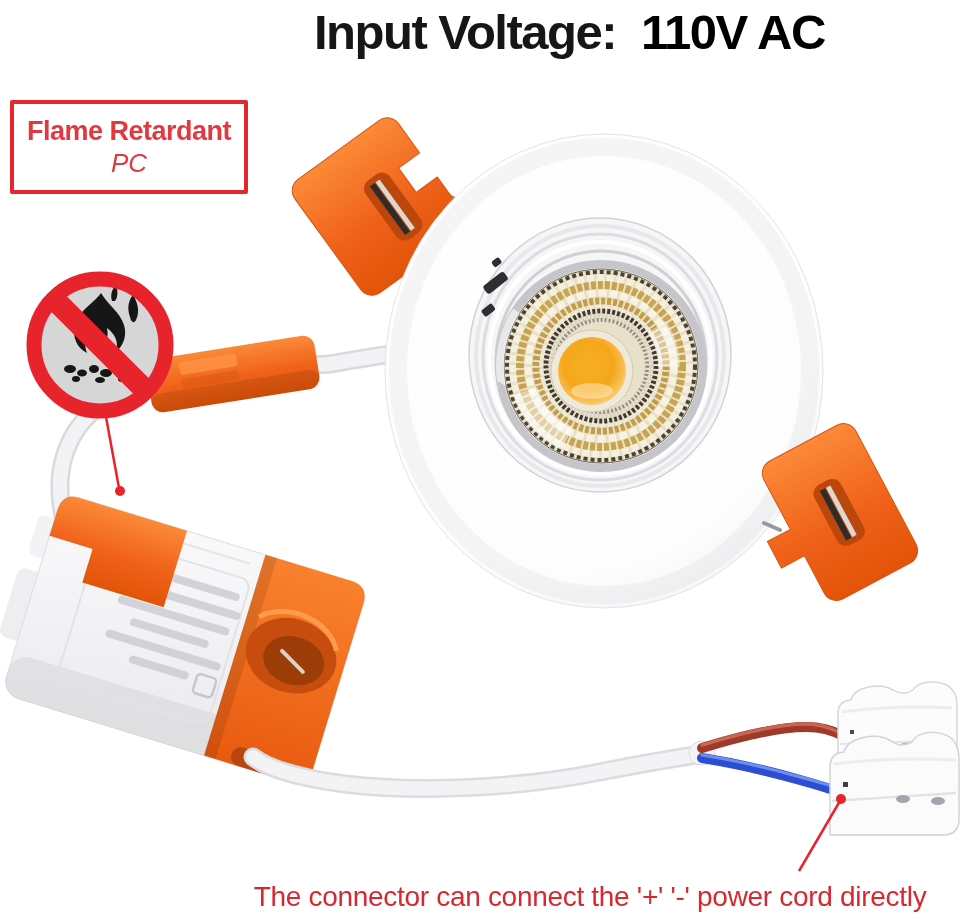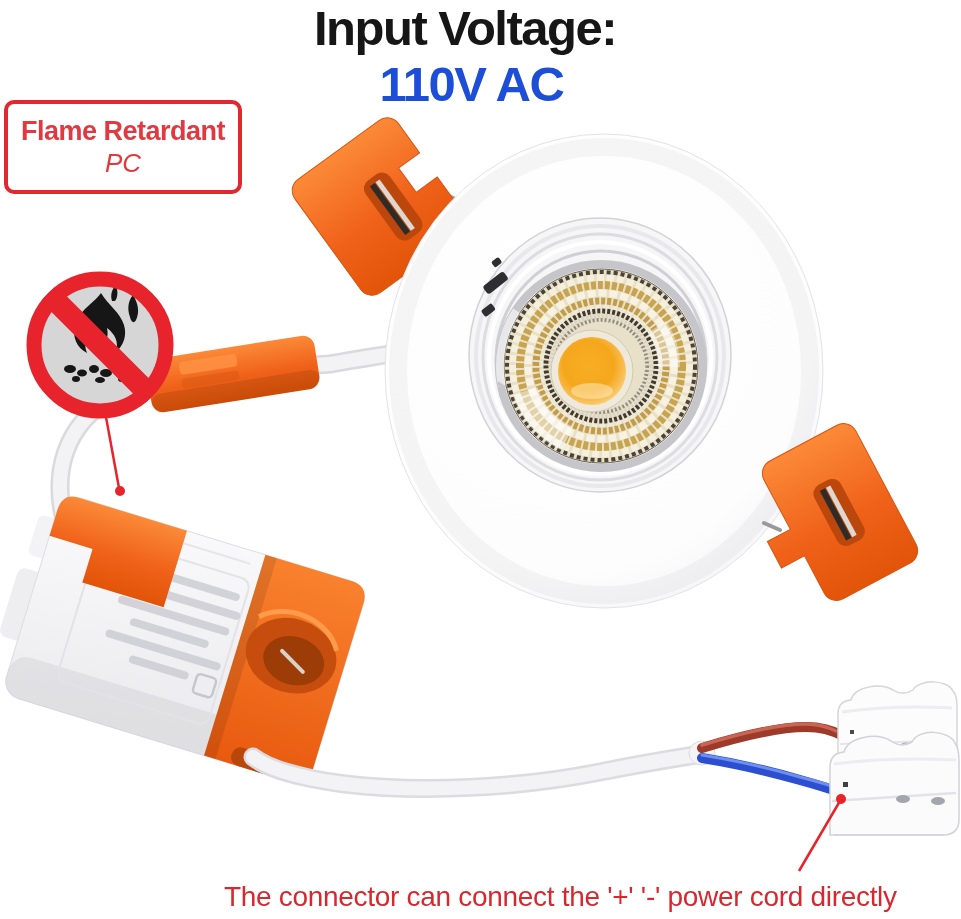--- a/index.html
+++ b/index.html
@@ -3,34 +3,34 @@
 <meta charset="utf-8">
 <style>
   html,body{margin:0;padding:0;background:#fff;}
   .stage{
     position:relative;width:961px;height:919px;background:#ffffff;overflow:hidden;
     font-family:"Liberation Sans", sans-serif;
   }
   .scene-svg{position:absolute;left:0;top:0;width:961px;height:919px;}
   .title{
     position:absolute;left:314px;top:0;height:64px;display:flex;align-items:center;
-    font-weight:700;font-size:49px;letter-spacing:-1.5px;color:#161616;white-space:nowrap;flex-direction:column;
-  }
-  .title .t-red{color:#1d4ed8;margin-left:13px;}
+    font-weight:700;font-size:49px;letter-spacing:-1.5px;color:#161616;white-space:nowrap;
+  }
+  .title .t-red{color:#000000;margin-left:25px;}
   .flame-box{
-    position:absolute;left:4px;top:100px;width:226px;
-    border:4px solid #e2282e;border-radius:10px;
+    position:absolute;left:10px;top:100px;width:226px;
+    border:4px solid #e2282e;border-radius:2px;
     color:#e23940;text-align:center;padding:11px 2px 12px 2px;background:#fff;
   }
   .fb-1{font-size:27px;font-weight:700;line-height:33px;letter-spacing:-0.5px;}
   .fb-2{font-size:26px;line-height:30px;font-style:italic;}
   .fb-3{font-size:26px;line-height:31px;letter-spacing:-0.5px;}
   .bottom-note{
     position:absolute;left:224px;top:881px;width:732px;
-    font-size:28px;color:#d8272f;letter-spacing:-0.3px;white-space:nowrap;
+    font-size:28px;color:#d8272f;text-align:center;letter-spacing:-0.3px;white-space:nowrap;
   }
 </style>
 </head>
 <body>
 
 <div class="stage">
 
   <svg class="scene-svg" viewBox="0 0 961 919">
     <defs>
       <radialGradient id="gradLamp" cx="42%" cy="36%" r="78%">

